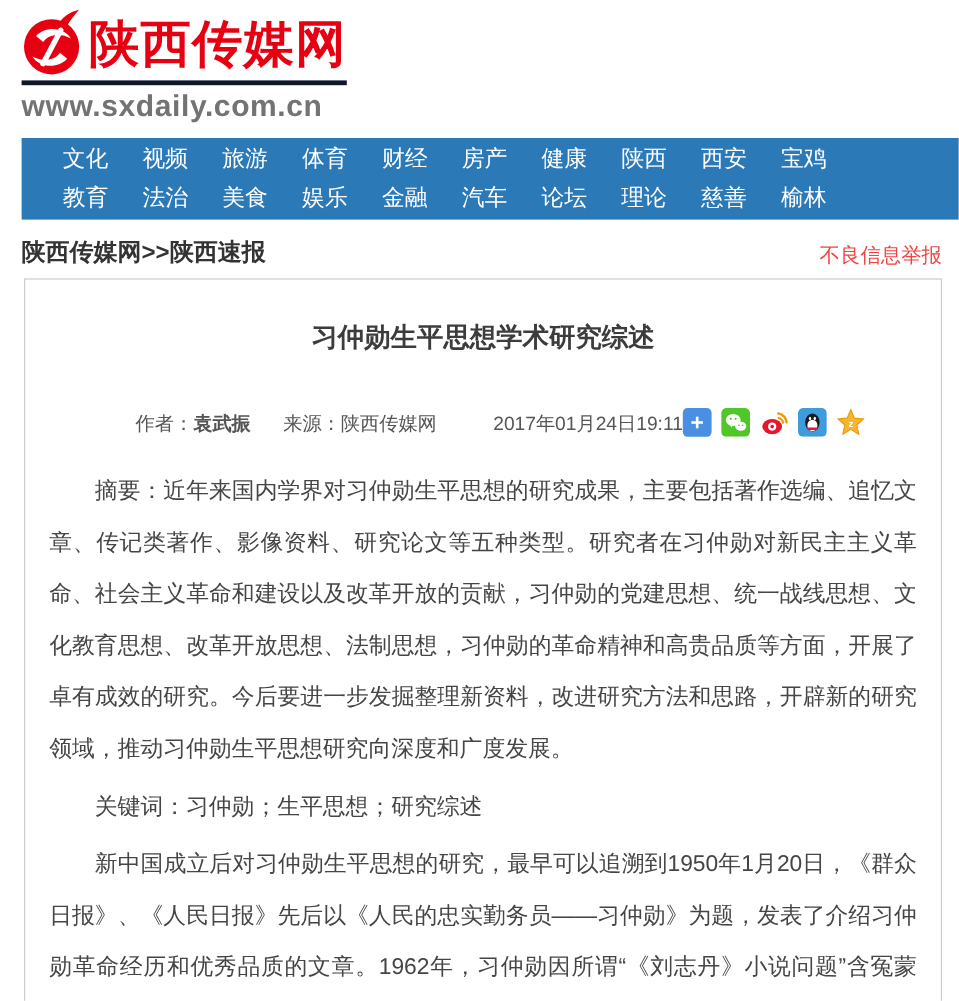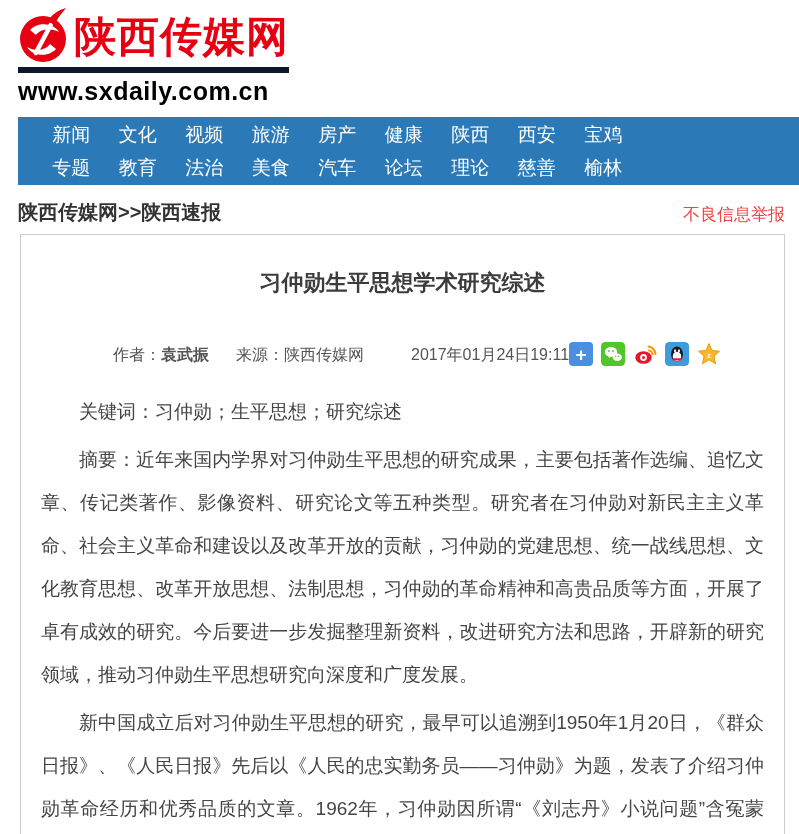--- a/index.html
+++ b/index.html
@@ -6,23 +6,23 @@
   html, body {
     margin: 0; padding: 0;
     width: 799px; height: 834px;
     overflow: hidden;
     background: #ffffff;
     font-family: "Liberation Sans", "DejaVu Sans", sans-serif;
   }
   
   .header { padding: 8px 0 0 18px; }
   .logo-block { display: inline-block; }
-  .logo-row { display: flex; align-items: center; gap: 6px; padding-bottom: 3px; border-bottom: 6px solid #0f172a; }
+  .logo-row { display: flex; align-items: center; gap: 6px; padding-bottom: 3px; border-bottom: 4px solid #0f172a; }
   .logo-text { color: #e60012; font-size: 42px; font-weight: bold; letter-spacing: 1px; line-height: 1; padding-top: 2px; }
-  .site-url { font-size: 25px; font-weight: bold; color: #000000; letter-spacing: 0.5px; margin-top: 4px; }
+  .site-url { font-size: 25px; font-weight: bold; color: #737373; letter-spacing: 0.5px; margin-top: 4px; }
   
   .nav {
     margin-left: 18px; margin-top: 11px;
     background: #2c79b8;
     height: 68px;
     display: flex;
     padding-left: 20px;
     overflow: hidden;
     white-space: nowrap;
   }
@@ -81,41 +81,45 @@
         <rect x="23" y="13" width="4.5" height="36" rx="2.2" transform="rotate(28 25 31)" fill="#ffffff"></rect>
       </svg>
       <span class="logo-text">陕西传媒网</span>
     </div>
     <div class="site-url">www.sxdaily.com.cn</div>
   </div>
 </div>
 
 <nav class="nav">
 
-    <div class="nav-col">
-      <a class="nav-link">新闻</a>
-      <a class="nav-link">专题</a>
-    </div>
 
     <div class="nav-col">
       <a class="nav-link">文化</a>
       <a class="nav-link">教育</a>
     </div>
 
     <div class="nav-col">
       <a class="nav-link">视频</a>
       <a class="nav-link">法治</a>
     </div>
 
     <div class="nav-col">
       <a class="nav-link">旅游</a>
       <a class="nav-link">美食</a>
     </div>
 
-
+    <div class="nav-col">
+      <a class="nav-link">体育</a>
+      <a class="nav-link">娱乐</a>
+    </div>
+
+    <div class="nav-col">
+      <a class="nav-link">财经</a>
+      <a class="nav-link">金融</a>
+    </div>
 
     <div class="nav-col">
       <a class="nav-link">房产</a>
       <a class="nav-link">汽车</a>
     </div>
 
 
     <div class="nav-col">
       <a class="nav-link">健康</a>
       <a class="nav-link">论坛</a>
@@ -187,19 +191,19 @@
         <svg width="24" height="24" viewBox="0 0 24 24">
           <path d="M12 1.5 L15 8.5 L22.5 9.2 L17 14.2 L18.6 21.8 L12 17.8 L5.4 21.8 L7 14.2 L1.5 9.2 L9 8.5 Z" fill="#f8b62d" stroke="#e89b0c" stroke-width="1"></path>
           <text x="12" y="15.5" font-size="8" font-weight="bold" fill="#ffffff" text-anchor="middle">z</text>
         </svg>
       </span>
     </span>
   </div>
 
   <div class="article-body">
 
+      <p>摘要：近年来国内学界对习仲勋生平思想的研究成果，主要包括著作选编、追忆文章、传记类著作、影像资料、研究论文等五种类型。研究者在习仲勋对新民主主义革命、社会主义革命和建设以及改革开放的贡献，习仲勋的党建思想、统一战线思想、文化教育思想、改革开放思想、法制思想，习仲勋的革命精神和高贵品质等方面，开展了卓有成效的研究。今后要进一步发掘整理新资料，改进研究方法和思路，开辟新的研究领域，推动习仲勋生平思想研究向深度和广度发展。</p>
+
       <p>关键词：习仲勋；生平思想；研究综述</p>
 
-      <p>摘要：近年来国内学界对习仲勋生平思想的研究成果，主要包括著作选编、追忆文章、传记类著作、影像资料、研究论文等五种类型。研究者在习仲勋对新民主主义革命、社会主义革命和建设以及改革开放的贡献，习仲勋的党建思想、统一战线思想、文化教育思想、改革开放思想、法制思想，习仲勋的革命精神和高贵品质等方面，开展了卓有成效的研究。今后要进一步发掘整理新资料，改进研究方法和思路，开辟新的研究领域，推动习仲勋生平思想研究向深度和广度发展。</p>
-
       <p>新中国成立后对习仲勋生平思想的研究，最早可以追溯到1950年1月20日，《群众日报》、《人民日报》先后以《人民的忠实勤务员——习仲勋》为题，发表了介绍习仲勋革命经历和优秀品质的文章。1962年，习仲勋因所谓“《刘志丹》小说问题”含冤蒙难，对习仲勋的研究限于停滞。十一届三中全会之后，学术界重新开展了对习仲勋的研</p>
     </div>
 </div>
 
 </body></html>

